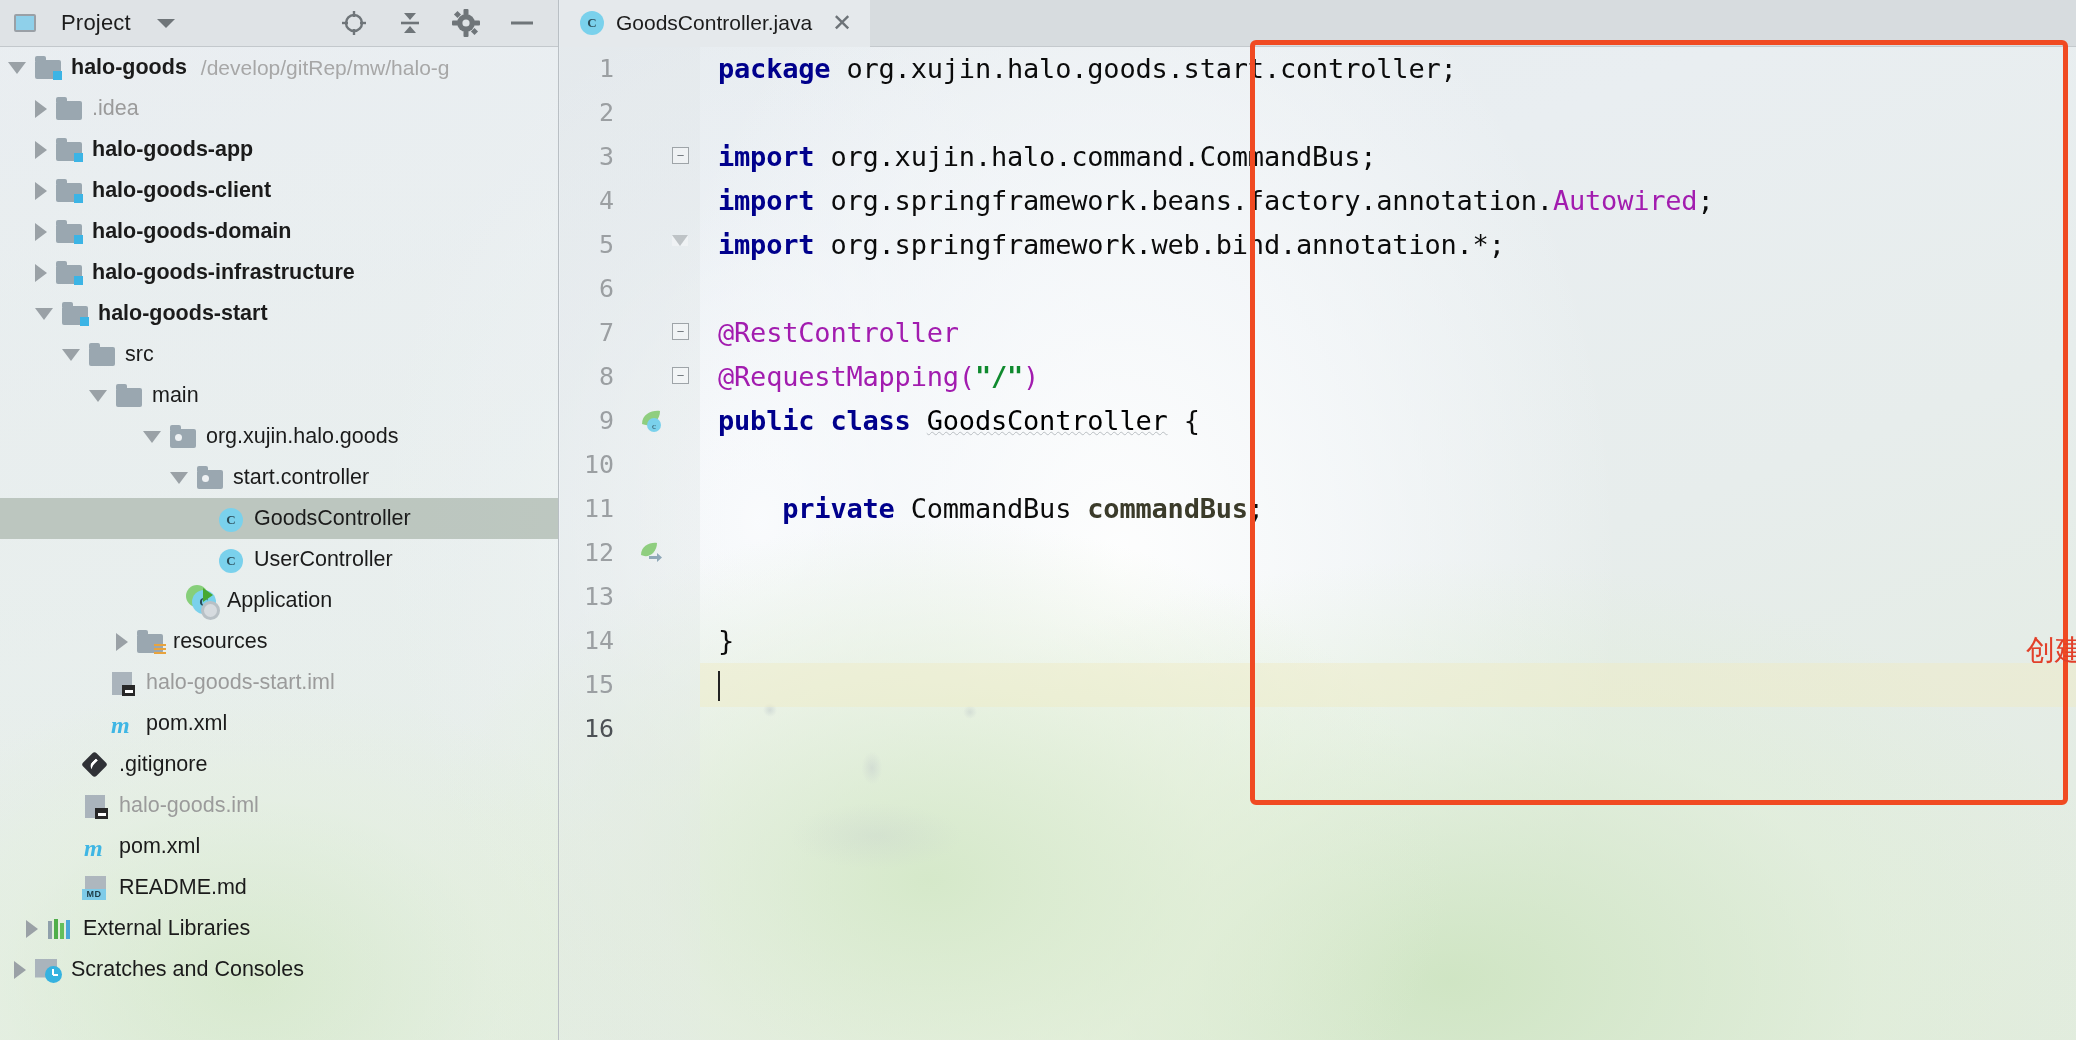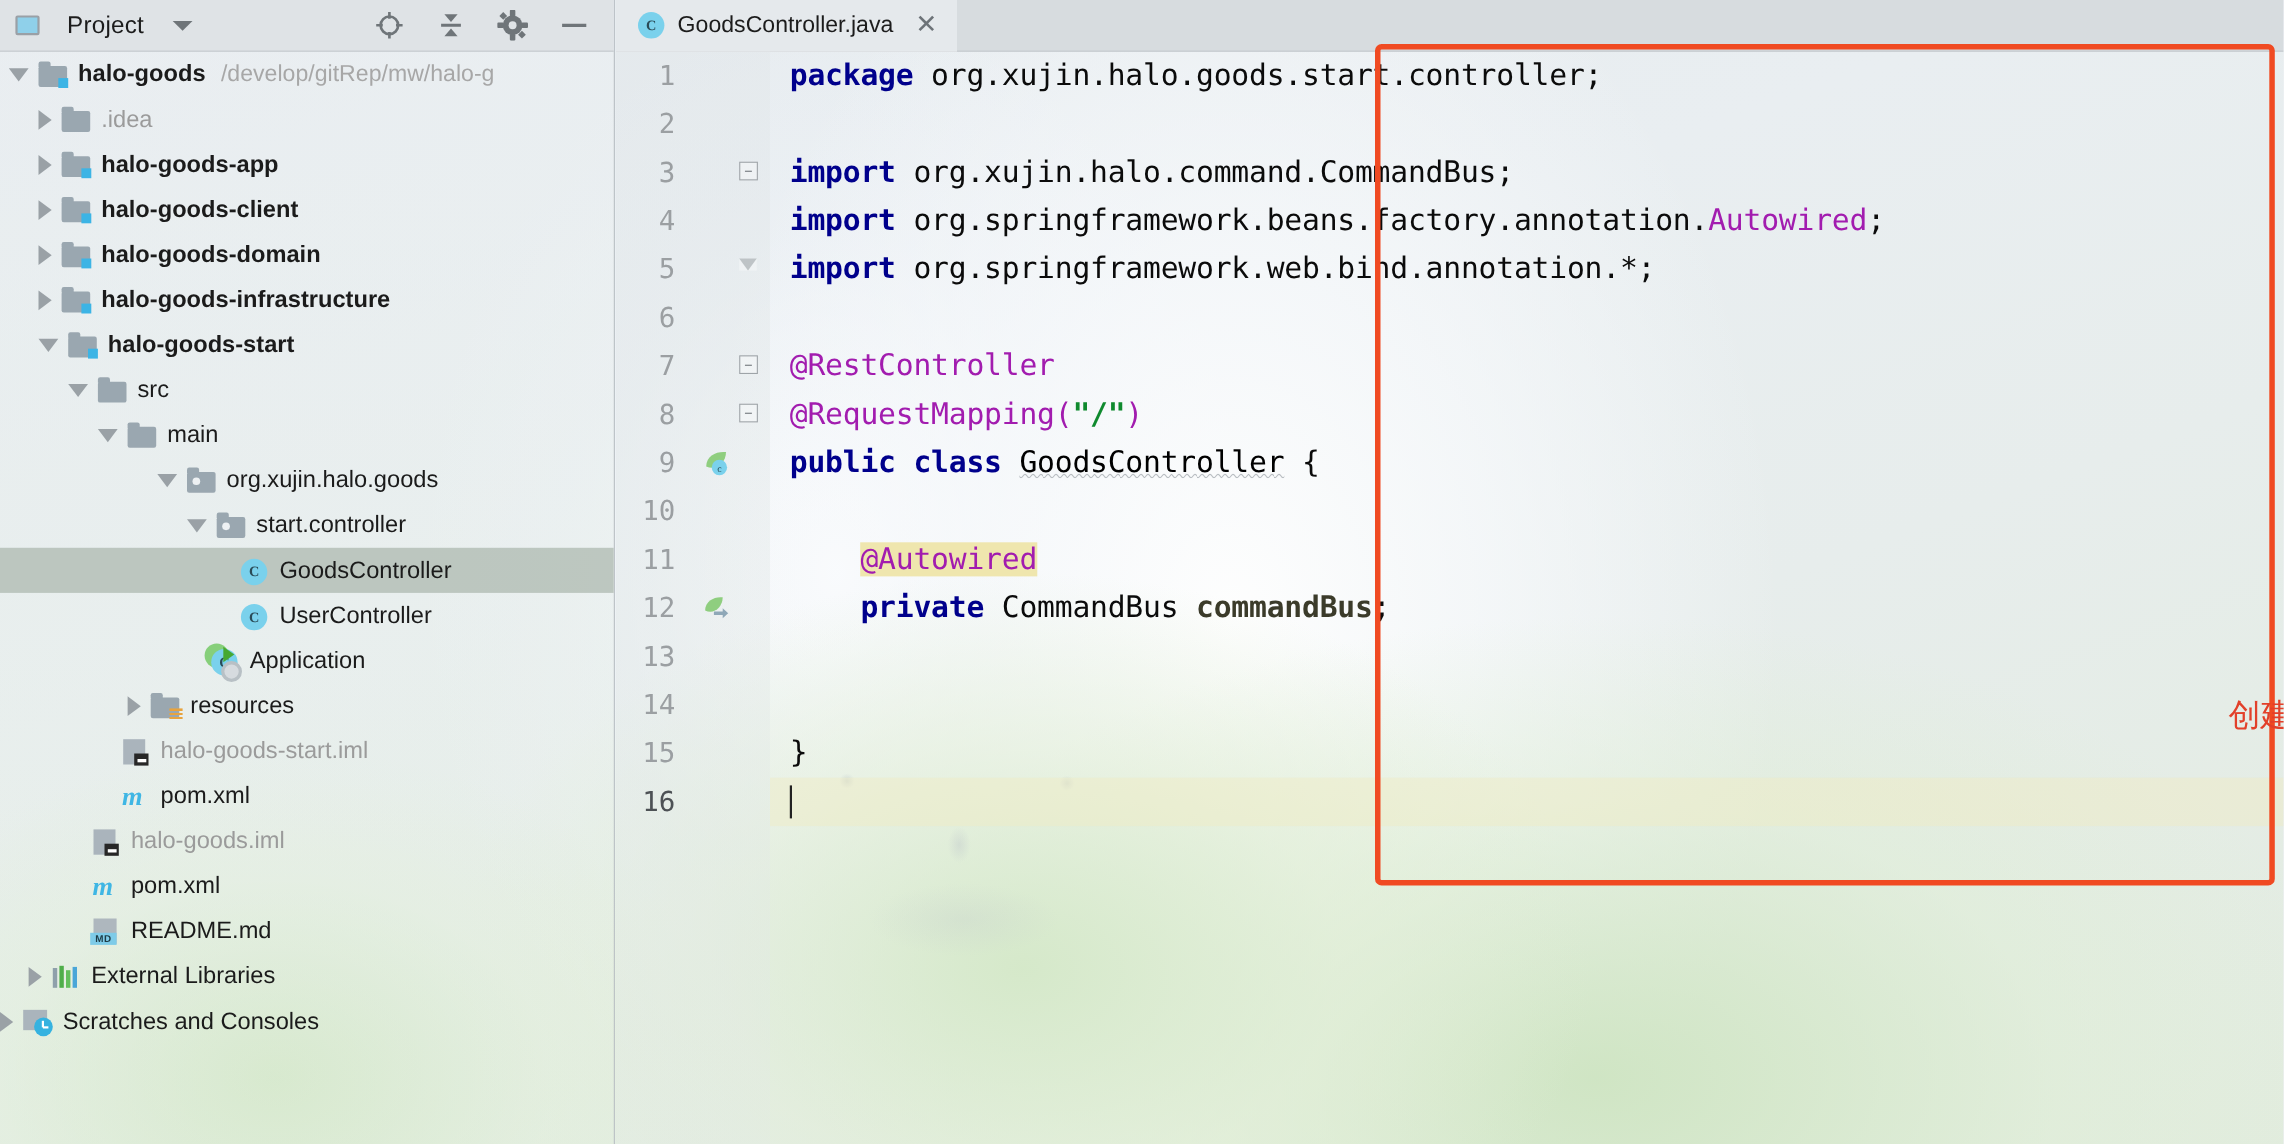--- a/index.html
+++ b/index.html
@@ -365,20 +365,27 @@
       <div class="row" style="padding-left: 89px;">
         <span class="arrow none"></span>
         <span class="ico">
           <span class="mvn">m</span>
         </span>
         <span class="lbl">pom.xml</span>
       </div>
       <div class="row" style="padding-left: 62px;">
         <span class="arrow none"></span>
         <span class="ico">
+          <span class="gitico"></span>
+        </span>
+        <span class="lbl">.gitignore</span>
+      </div>
+      <div class="row" style="padding-left: 62px;">
+        <span class="arrow none"></span>
+        <span class="ico">
           <span class="fileico"></span>
         </span>
         <span class="lbl dim">halo-goods.iml</span>
       </div>
       <div class="row" style="padding-left: 62px;">
         <span class="arrow none"></span>
         <span class="ico">
           <span class="mvn">m</span>
         </span>
         <span class="lbl">pom.xml</span>
@@ -391,21 +398,21 @@
         </span>
         <span class="lbl">README.md</span>
       </div>
       <div class="row" style="padding-left: 26px;">
         <span class="arrow right"></span>
         <span class="ico">
           <span class="libico"></span>
         </span>
         <span class="lbl">External Libraries</span>
       </div>
-      <div class="row" style="padding-left: 0;">
+      <div class="row" style="padding-left: 14px;">
         <span class="arrow right"></span>
         <span class="ico">
           <span class="scrico"></span>
           <span class="clockico"></span>
         </span>
         <span class="lbl">Scratches and Consoles</span>
       </div>
     </div>
 </div>
 
@@ -487,21 +494,20 @@
         <div class="code-line"><span class="kw">package</span><span class="plain"> org.xujin.halo.goods.start.controller;</span></div>
         <div class="code-line"></div>
         <div class="code-line"><span class="kw">import</span><span class="plain"> org.xujin.halo.command.CommandBus;</span></div>
         <div class="code-line"><span class="kw">import</span><span class="plain"> org.springframework.beans.factory.annotation.</span><span class="ann">Autowired</span><span class="plain">;</span></div>
         <div class="code-line"><span class="kw">import</span><span class="plain"> org.springframework.web.bind.annotation.*;</span></div>
         <div class="code-line"></div>
         <div class="code-line"><span class="ann">@RestController</span></div>
         <div class="code-line"><span class="ann">@RequestMapping(</span><span class="str">"/"</span><span class="ann">)</span></div>
         <div class="code-line"><span class="kw">public class</span><span class="plain"> </span><span class="wavy">GoodsController</span><span class="plain"> {</span></div>
         <div class="code-line"></div>
-        <div class="code-line"><span class="plain">    </span><span class="ann hl-annot">@Autowired</span></div>
         <div class="code-line"><span class="plain">    </span><span class="kw">private</span><span class="plain"> CommandBus </span><span class="field">commandBus</span><span class="plain">;</span></div>
         <div class="code-line"></div>
         <div class="code-line"></div>
         <div class="code-line"><span class="plain">}</span></div>
         <div class="code-line current"><span class="caret"></span></div>
       </div>
   </div>
 
   <div id="annot-rect"></div>
   <div id="annot-text">创建之后的Controller</div>

